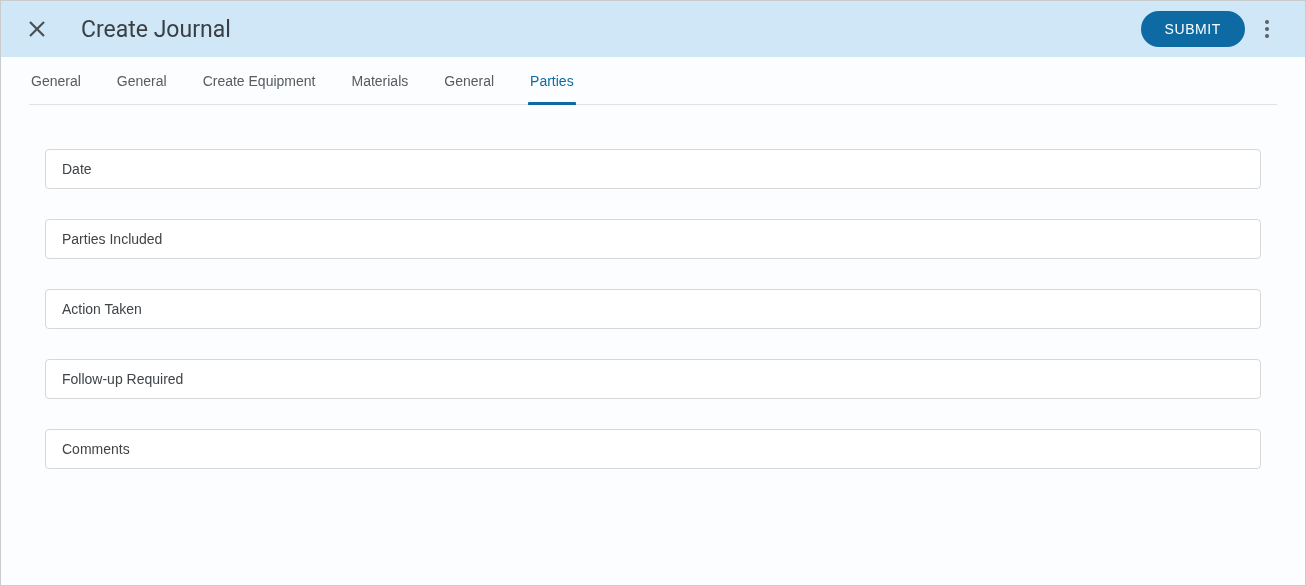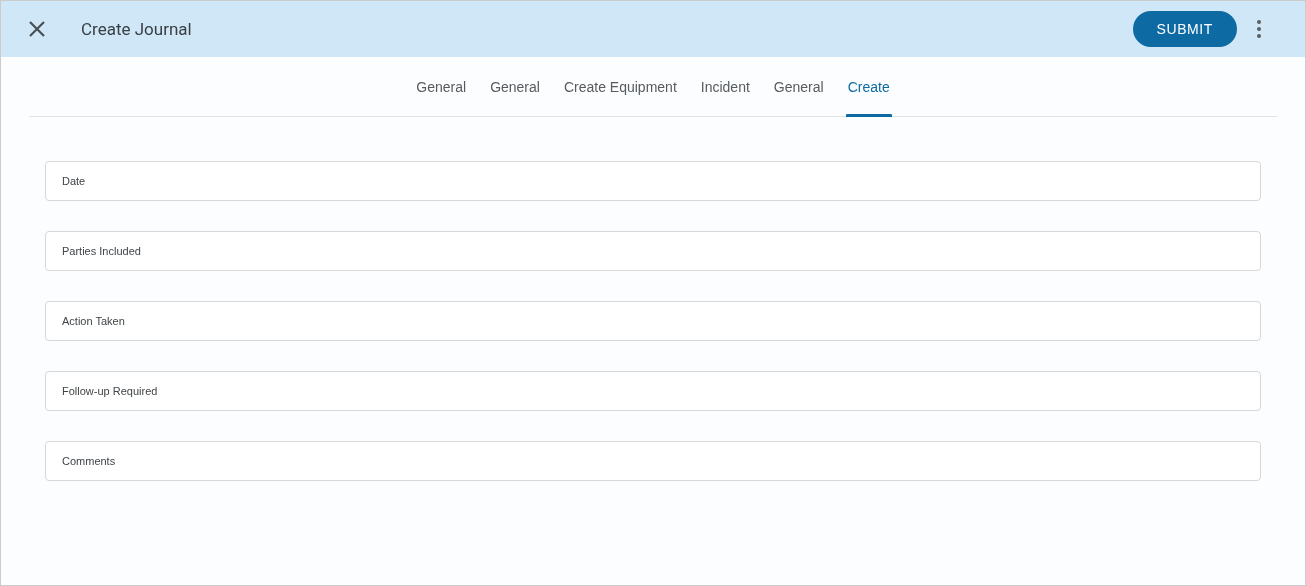--- a/index.html
+++ b/index.html
@@ -37,27 +37,27 @@
       margin-right: 32px;
     }
     .close-btn svg {
       width: 18px;
       height: 18px;
       stroke: #4a4f53;
       stroke-width: 2.2;
       fill: none;
     }
     .page-title {
-      font-size: 17px;
+      font-size: 23px;
       color: #3a3f44;
       font-weight: 400;
     }
     .header-right {
       position: absolute;
-      right: 32px;
+      right: 24px;
       display: flex;
       align-items: flex-end;
       gap: 8px;
     }
     .submit-btn {
       background: #0d6aa3;
       color: #fff;
       border: none;
       border-radius: 20px;
       padding: 0 24px;
@@ -92,24 +92,23 @@
       flex-direction: column;
       gap: 3px;
     }
     .content {
       background: #fcfdfe;
       height: calc(100% - 56px);
       padding: 0 28px;
     }
     .tabs {
       display: flex;
-      justify-content: center;
-      gap: 20px;
+      gap: 32px;
       border-bottom: 1px solid #e0e2e4;
-      height: 60px;
+      height: 48px;
       align-items: stretch;
     }
     .tab {
       border: none;
       background: none;
       font-size: 14px;
       color: #565b60;
       cursor: pointer;
       padding: 0 2px;
       display: flex;
@@ -147,21 +146,21 @@
       display: flex;
       align-items: center;
     }
     .field input {
       width: 100%;
       height: 100%;
       border: none;
       outline: none;
       background: transparent;
       padding: 0 16px;
-      font-size: 11px;
+      font-size: 14px;
       color: #701a75;
     }
     .field input::placeholder {
       color: #3f4448;
       opacity: 1;
     }
   </style>
 </head>
 <body>
 
@@ -183,23 +182,23 @@
       </span>
     </button>
   </div>
 </div>
 
 <div class="content">
   <div class="tabs">
     <button class="tab">General</button>
     <button class="tab">General</button>
     <button class="tab">Create Equipment</button>
-    <button class="tab">Incident</button>
+    <button class="tab">Materials</button>
     <button class="tab">General</button>
-    <button class="tab active">Create</button>
+    <button class="tab active">Parties</button>
   </div>
 
   <div class="form">
     <div class="field">
       <input type="text" placeholder="Date" style="">
     </div>
     <div class="field">
       <input type="text" placeholder="Parties Included" style="">
     </div>
     <div class="field">

